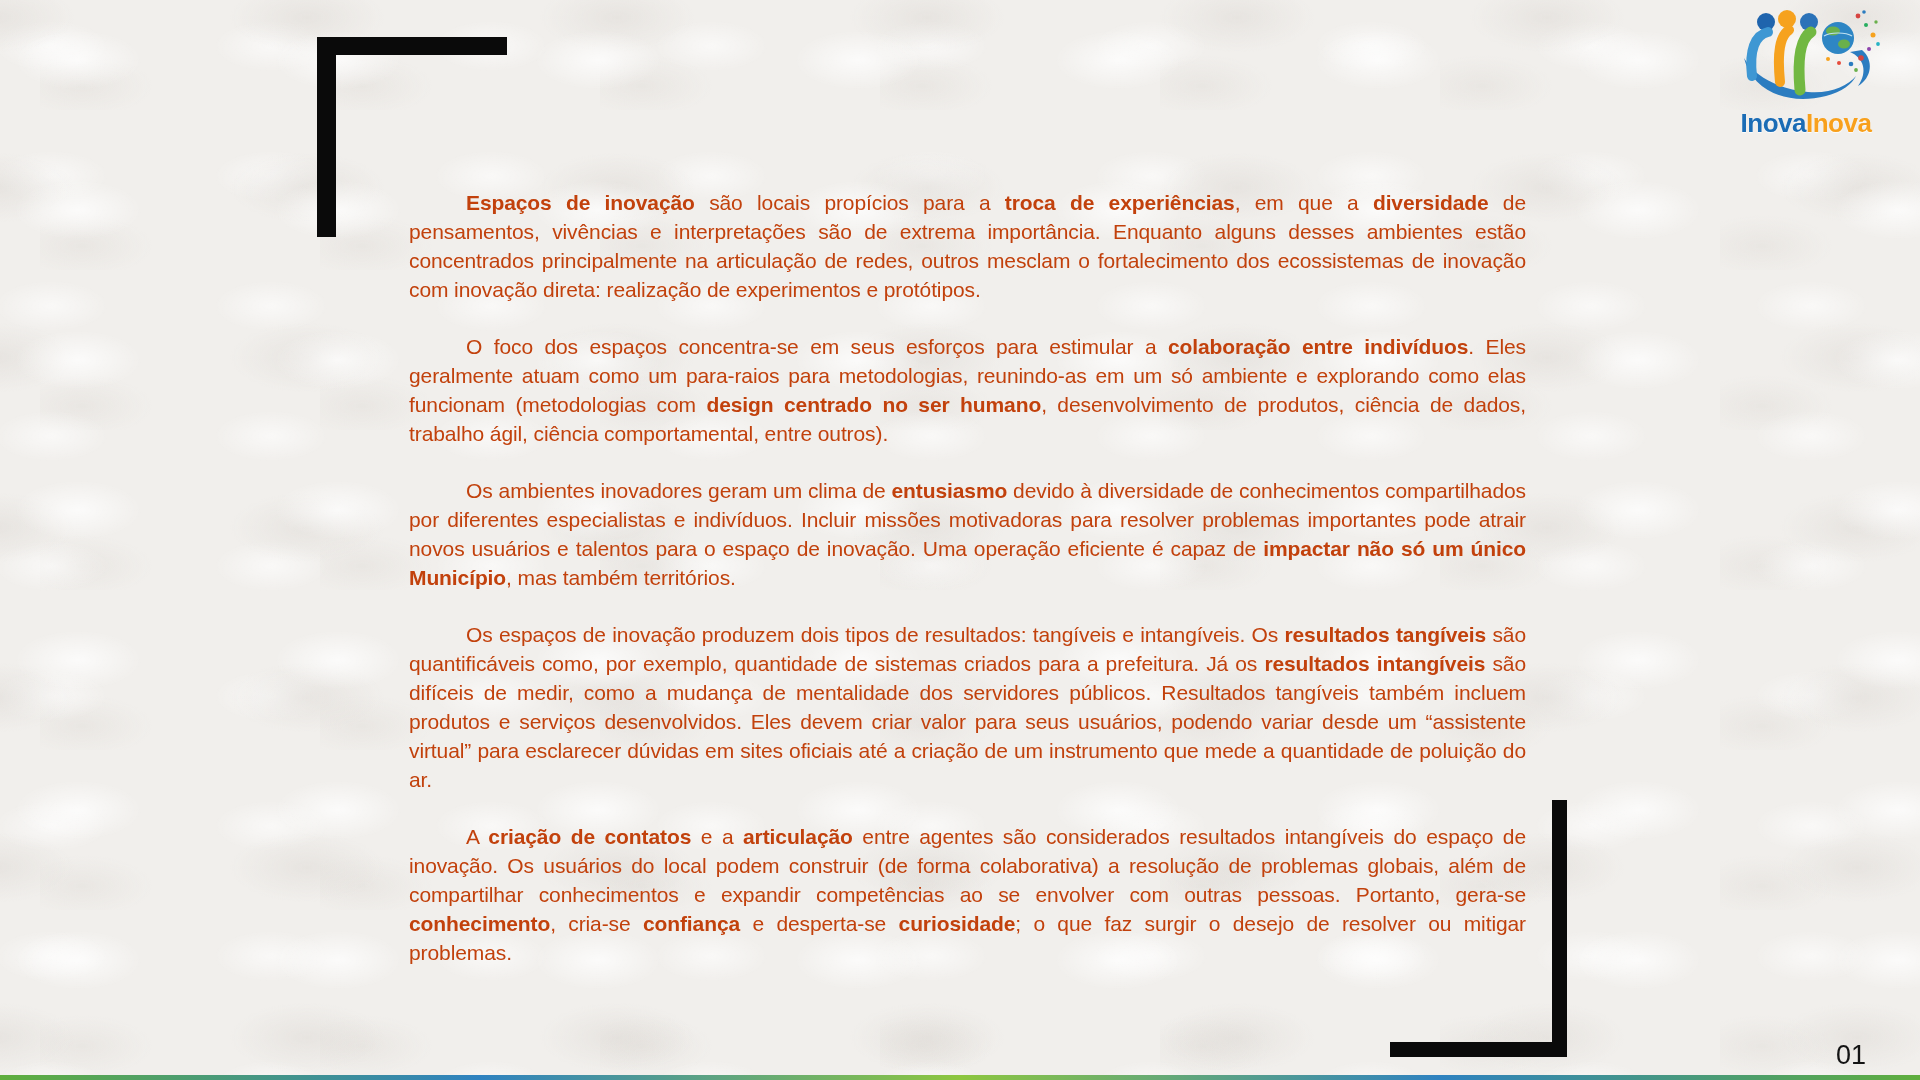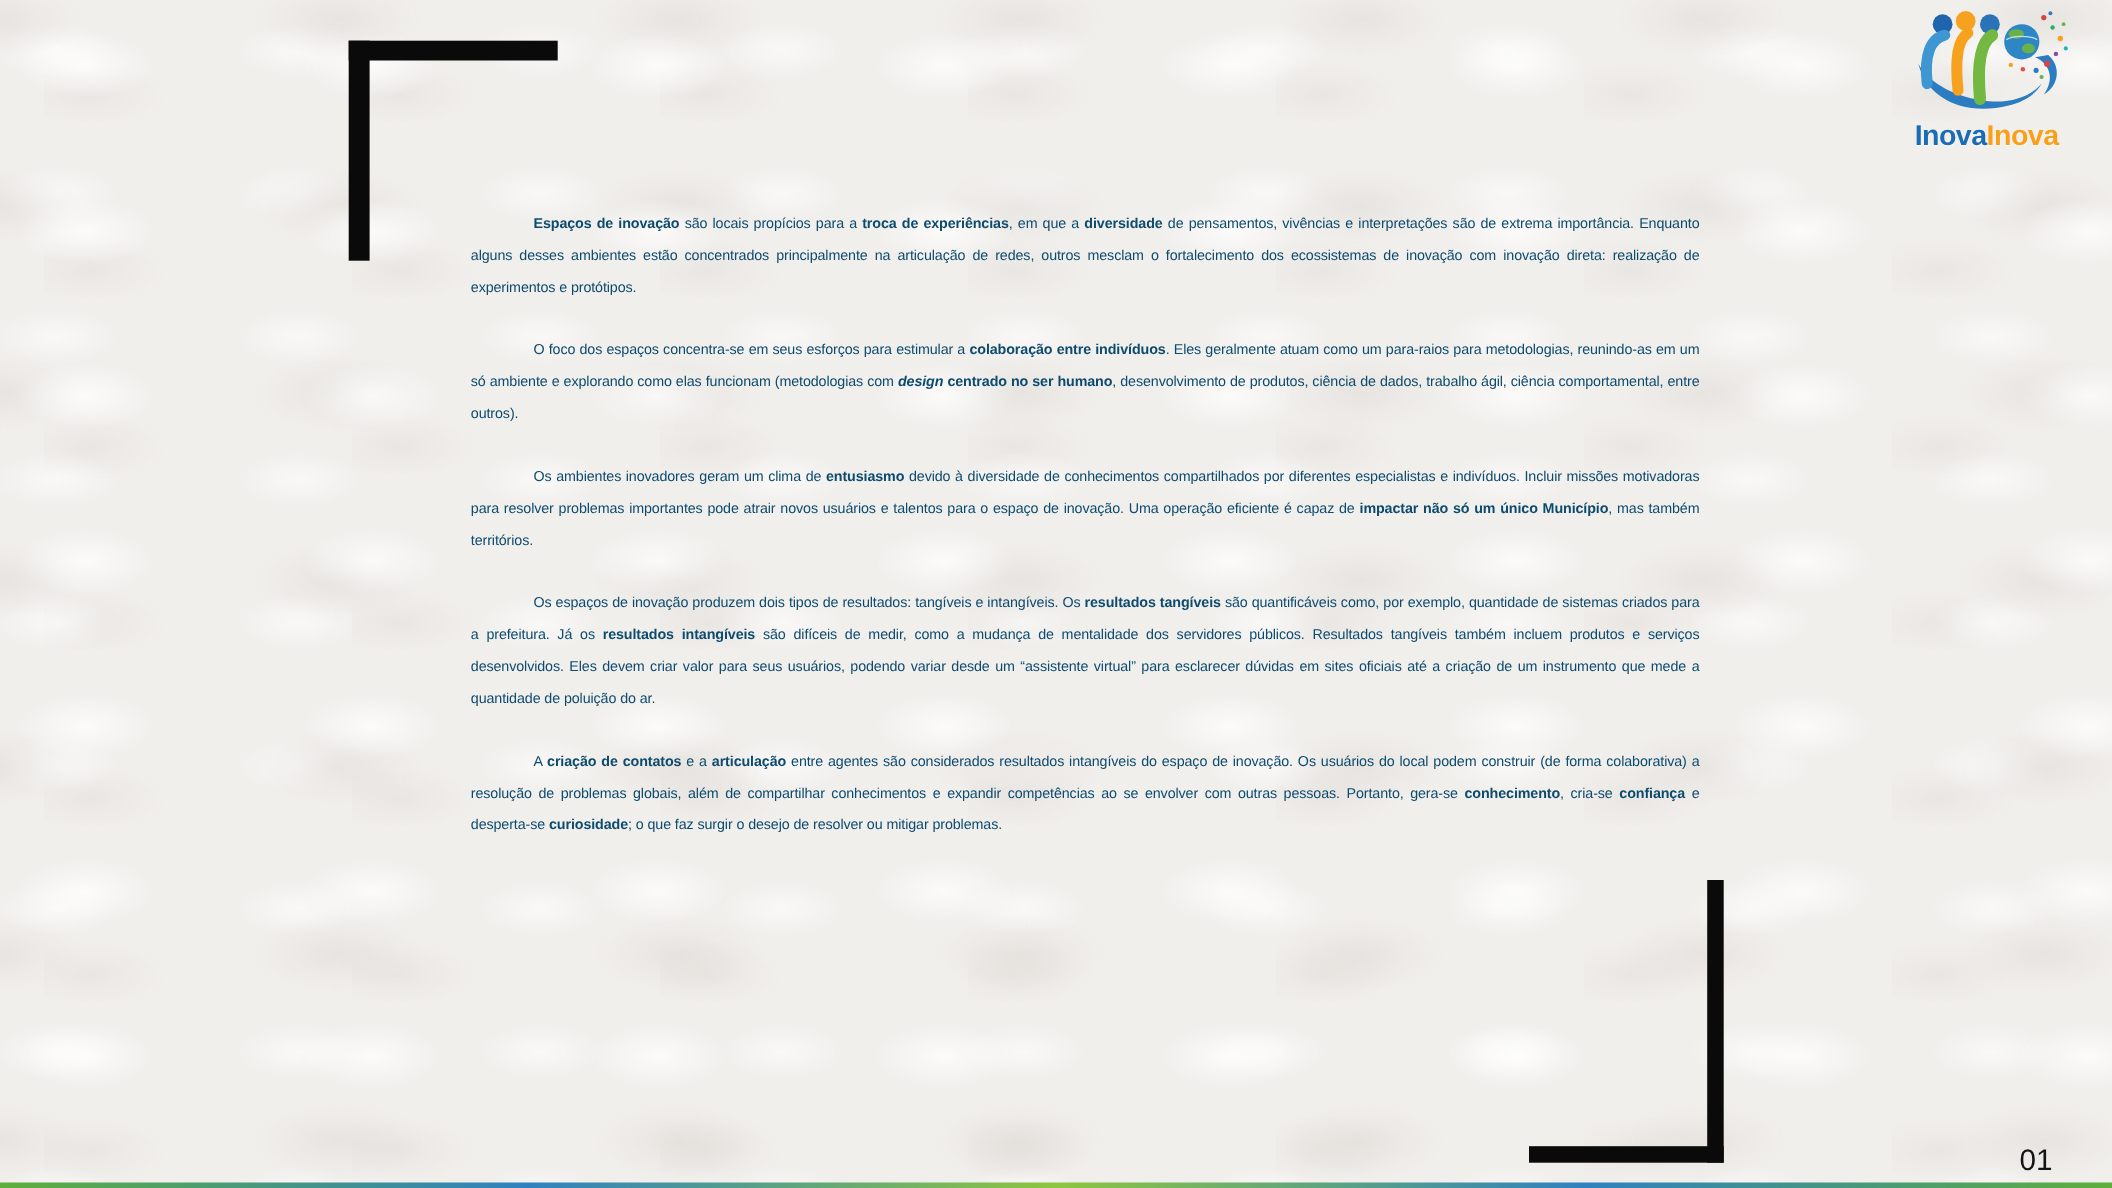--- a/index.html
+++ b/index.html
@@ -48,31 +48,31 @@
   .logo svg { width: 152px; height: 100px; display: block; }
   .logo-text {
     margin-top: 2px;
     font-size: 26px; font-weight: 700; letter-spacing: -0.5px;
     text-shadow: 0 1px 1px rgba(255,255,255,0.9);
   }
 
   
   .content {
     position: absolute;
-    left: 428px; top: 188px; width: 1117px;
-    color: #0c4a6e;
-    font-size: 13px;
+    left: 409px; top: 188px; width: 1117px;
+    color: #c2410c;
+    font-size: 21px;
     line-height: 29px;
     text-align: justify;
     letter-spacing: -0.1px;
   }
   .content p { margin: 0 0 28px 0; text-indent: 57px; }
   .content p:last-child { margin-bottom: 16px; }
   .content .b { font-weight: 700; }
-  .content .bi { font-weight: 700; font-style: italic; }
+  .content .bi { font-weight: 700; }
 
   
   .page-number {
     position: absolute; left: 1836px; top: 1040px;
     font-size: 27px; color: #141414;
   }
 
   
   .bottom-strip {
     position: absolute; left: 0; bottom: 0; width: 1920px; height: 5px;

